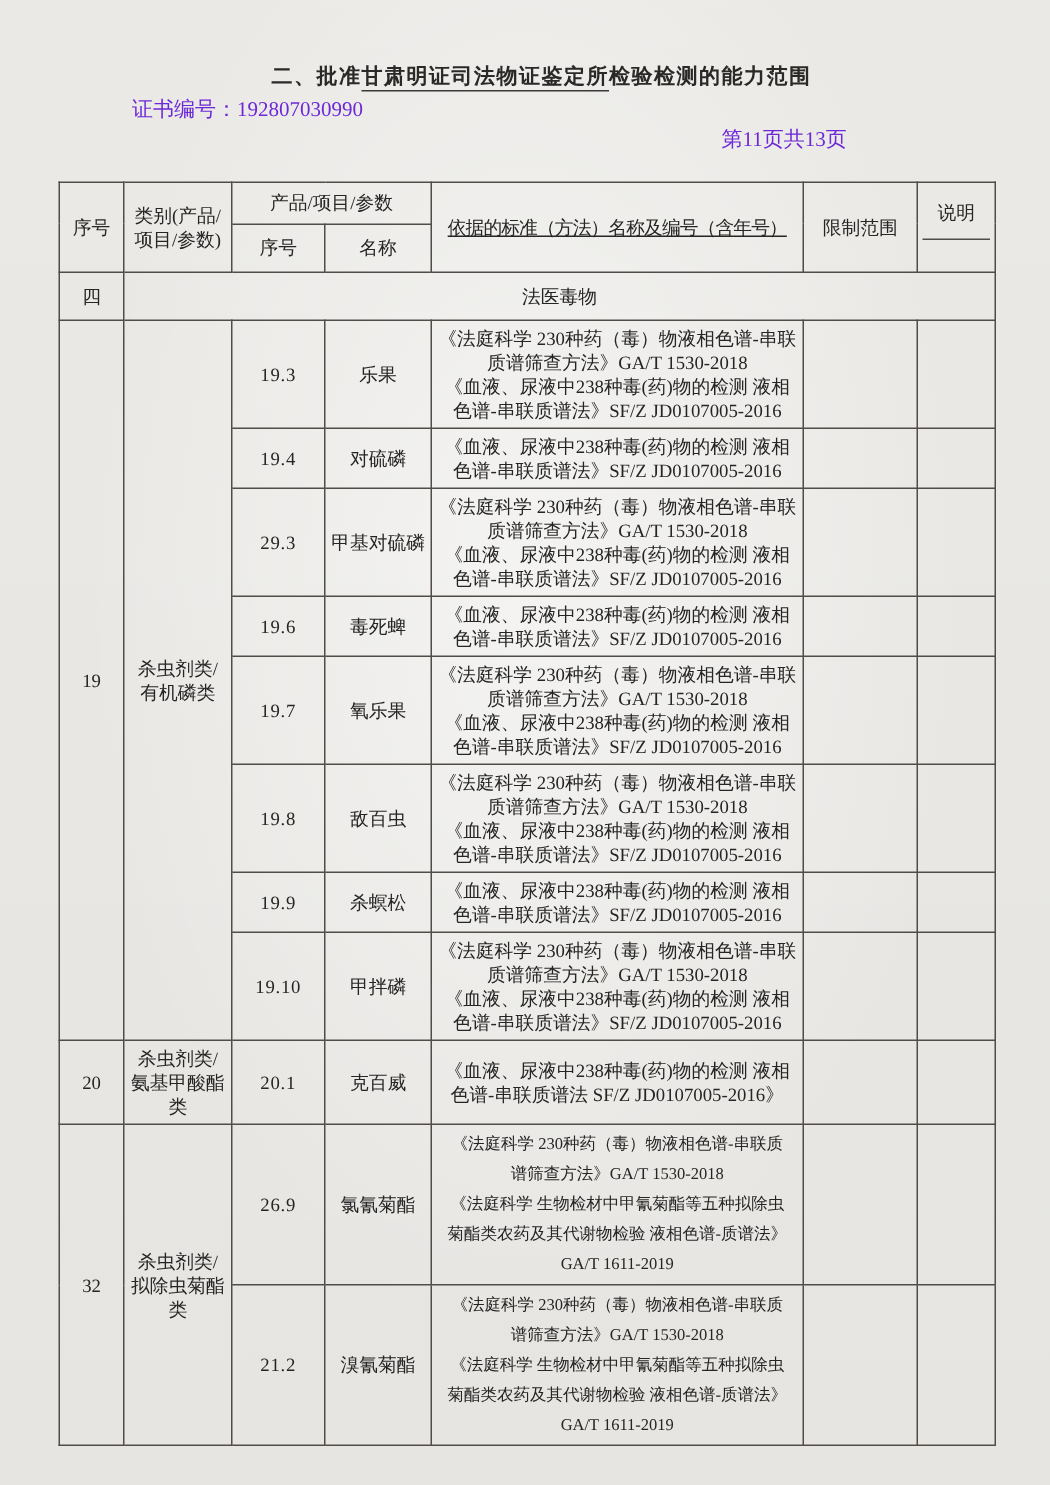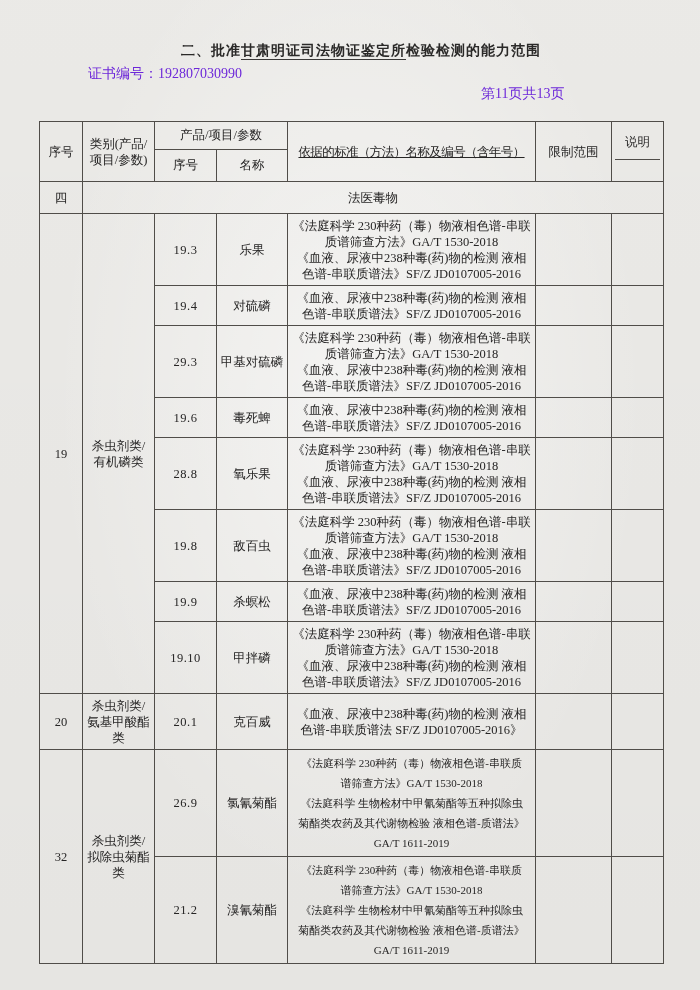--- a/index.html
+++ b/index.html
@@ -158,21 +158,21 @@
   <tr class="r2">
     <td class="no">19.6</td>
     <td class="name">毒死蜱</td>
     <td class="std">
       <div class="std-line">《血液、尿液中238种毒(药)物的检测 液相色谱-串联质谱法》SF/Z JD0107005-2016</div>
     </td>
     <td></td>
     <td></td>
   </tr>
   <tr class="r4">
-    <td class="no">28.8</td>
+    <td class="no">19.7</td>
     <td class="name">氧乐果</td>
     <td class="std">
       <div class="std-line">《法庭科学 230种药（毒）物液相色谱-串联质谱筛查方法》GA/T 1530-2018</div>
       <div class="std-line">《血液、尿液中238种毒(药)物的检测 液相色谱-串联质谱法》SF/Z JD0107005-2016</div>
     </td>
     <td></td>
     <td></td>
   </tr>
   <tr class="r4">
     <td class="no">19.8</td>

